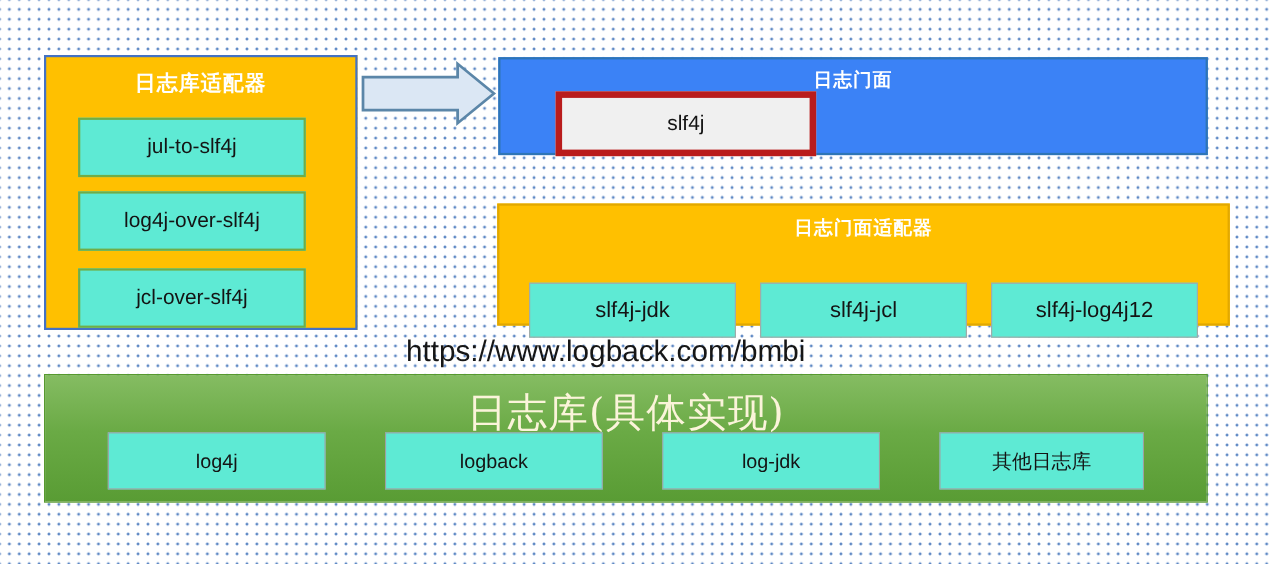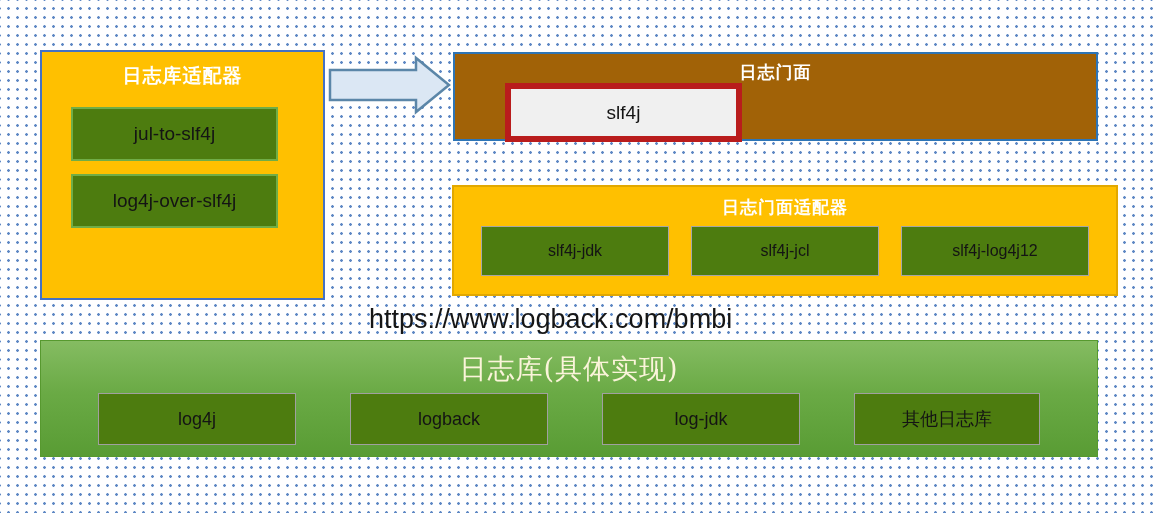--- a/index.html
+++ b/index.html
@@ -16,39 +16,39 @@
   
   .box-left{
     left:40px;top:50px;width:285px;height:250px;
     background:#FFC000;border:2px solid #4472C4;
   }
   .box-left .box-title{
     margin-top:11px;text-align:center;color:#ffffff;
     font-weight:bold;font-size:19px;letter-spacing:1px;
   }
   .cream-item{
-    background:#4d7c0f;color:#141414;font-size:19px;
+    background:#5eead4;color:#141414;font-size:19px;
     display:flex;align-items:center;justify-content:center;
     text-align:center;
   }
   .box-left .cream-item{
     position:absolute;left:29px;width:203px;height:50px;
     border:2px solid #70AD47;
   }
   .box-left .i0{top:55px;}
   .box-left .i1{top:122px;}
   .box-left .i2{top:192px;}
 
   
   .arrow-wrap{left:328px;top:55px;width:124px;height:60px;}
 
   
   .box-facade{
     left:453px;top:52px;width:645px;height:89px;
-    background:#a16207;border:2px solid #2E75B6;
+    background:#3b82f6;border:2px solid #2E75B6;
   }
   .box-facade .box-title{
     margin-top:7px;text-align:center;color:#ffffff;
     font-weight:bold;font-size:17px;letter-spacing:1px;
   }
   .gray-item{
     position:absolute;background:#F0F0F0;border:6px solid #b91c1c;
     color:#141414;font-size:19px;
     display:flex;align-items:center;justify-content:center;
   }
@@ -62,55 +62,56 @@
   }
   .box-fadapt .box-title{
     margin-top:9px;text-align:center;color:#ffffff;
     font-weight:bold;font-size:17px;letter-spacing:1px;
   }
   .box-fadapt .row{
     position:absolute;left:0;right:0;top:39px;
     display:flex;justify-content:space-between;padding:0 27px;
   }
   .box-fadapt .cream-item{
-    width:186px;height:48px;border:1px solid #A6A6A6;font-size:16px;
+    width:186px;height:48px;border:1px solid #A6A6A6;font-size:20px;margin-top:31px;
   }
 
   
   .url-text{
     left:369px;top:302px;font-size:27px;color:#161616;
     line-height:34px;white-space:nowrap;
   }
 
   
   .box-impl{
     left:40px;top:340px;width:1058px;height:117px;
     background:linear-gradient(180deg,#85BC62 0%,#6AAA45 45%,#599C34 100%);
     border:1px solid #57992F;
   }
   .box-impl .box-title{
     margin-top:10px;text-align:center;color:#FBF4DA;
-    font-family:"DejaVu Serif", serif;font-size:27px;letter-spacing:1px;
+    font-family:"DejaVu Serif", serif;font-size:36px;letter-spacing:1px;
   }
   .box-impl .row{
     position:absolute;left:0;right:0;top:52px;
     display:flex;justify-content:space-between;padding:0 57px;
   }
   .box-impl .cream-item{
     width:196px;height:50px;border:1px solid #A0A0A0;font-size:18px;
   }
   .box-impl .cream-item:last-child{width:184px;}
 </style>
 </head>
 <body>
 
 <div class="abs box-left">
   <div class="box-title">日志库适配器</div>
   <div class="cream-item i0">jul-to-slf4j</div>
   <div class="cream-item i1">log4j-over-slf4j</div>
+  <div class="cream-item i2">jcl-over-slf4j</div>
 </div>
 
 <div class="abs arrow-wrap">
   <svg width="124" height="60" viewBox="0 0 124 60">
     <polygon points="2,15 88,15 88,3 121,30 88,57 88,45 2,45" fill="#DBE7F4" stroke="#5B86A8" stroke-width="2.5" stroke-linejoin="miter"></polygon>
   </svg>
 </div>
 
 <div class="abs box-facade">
   <div class="box-title">日志门面</div>

